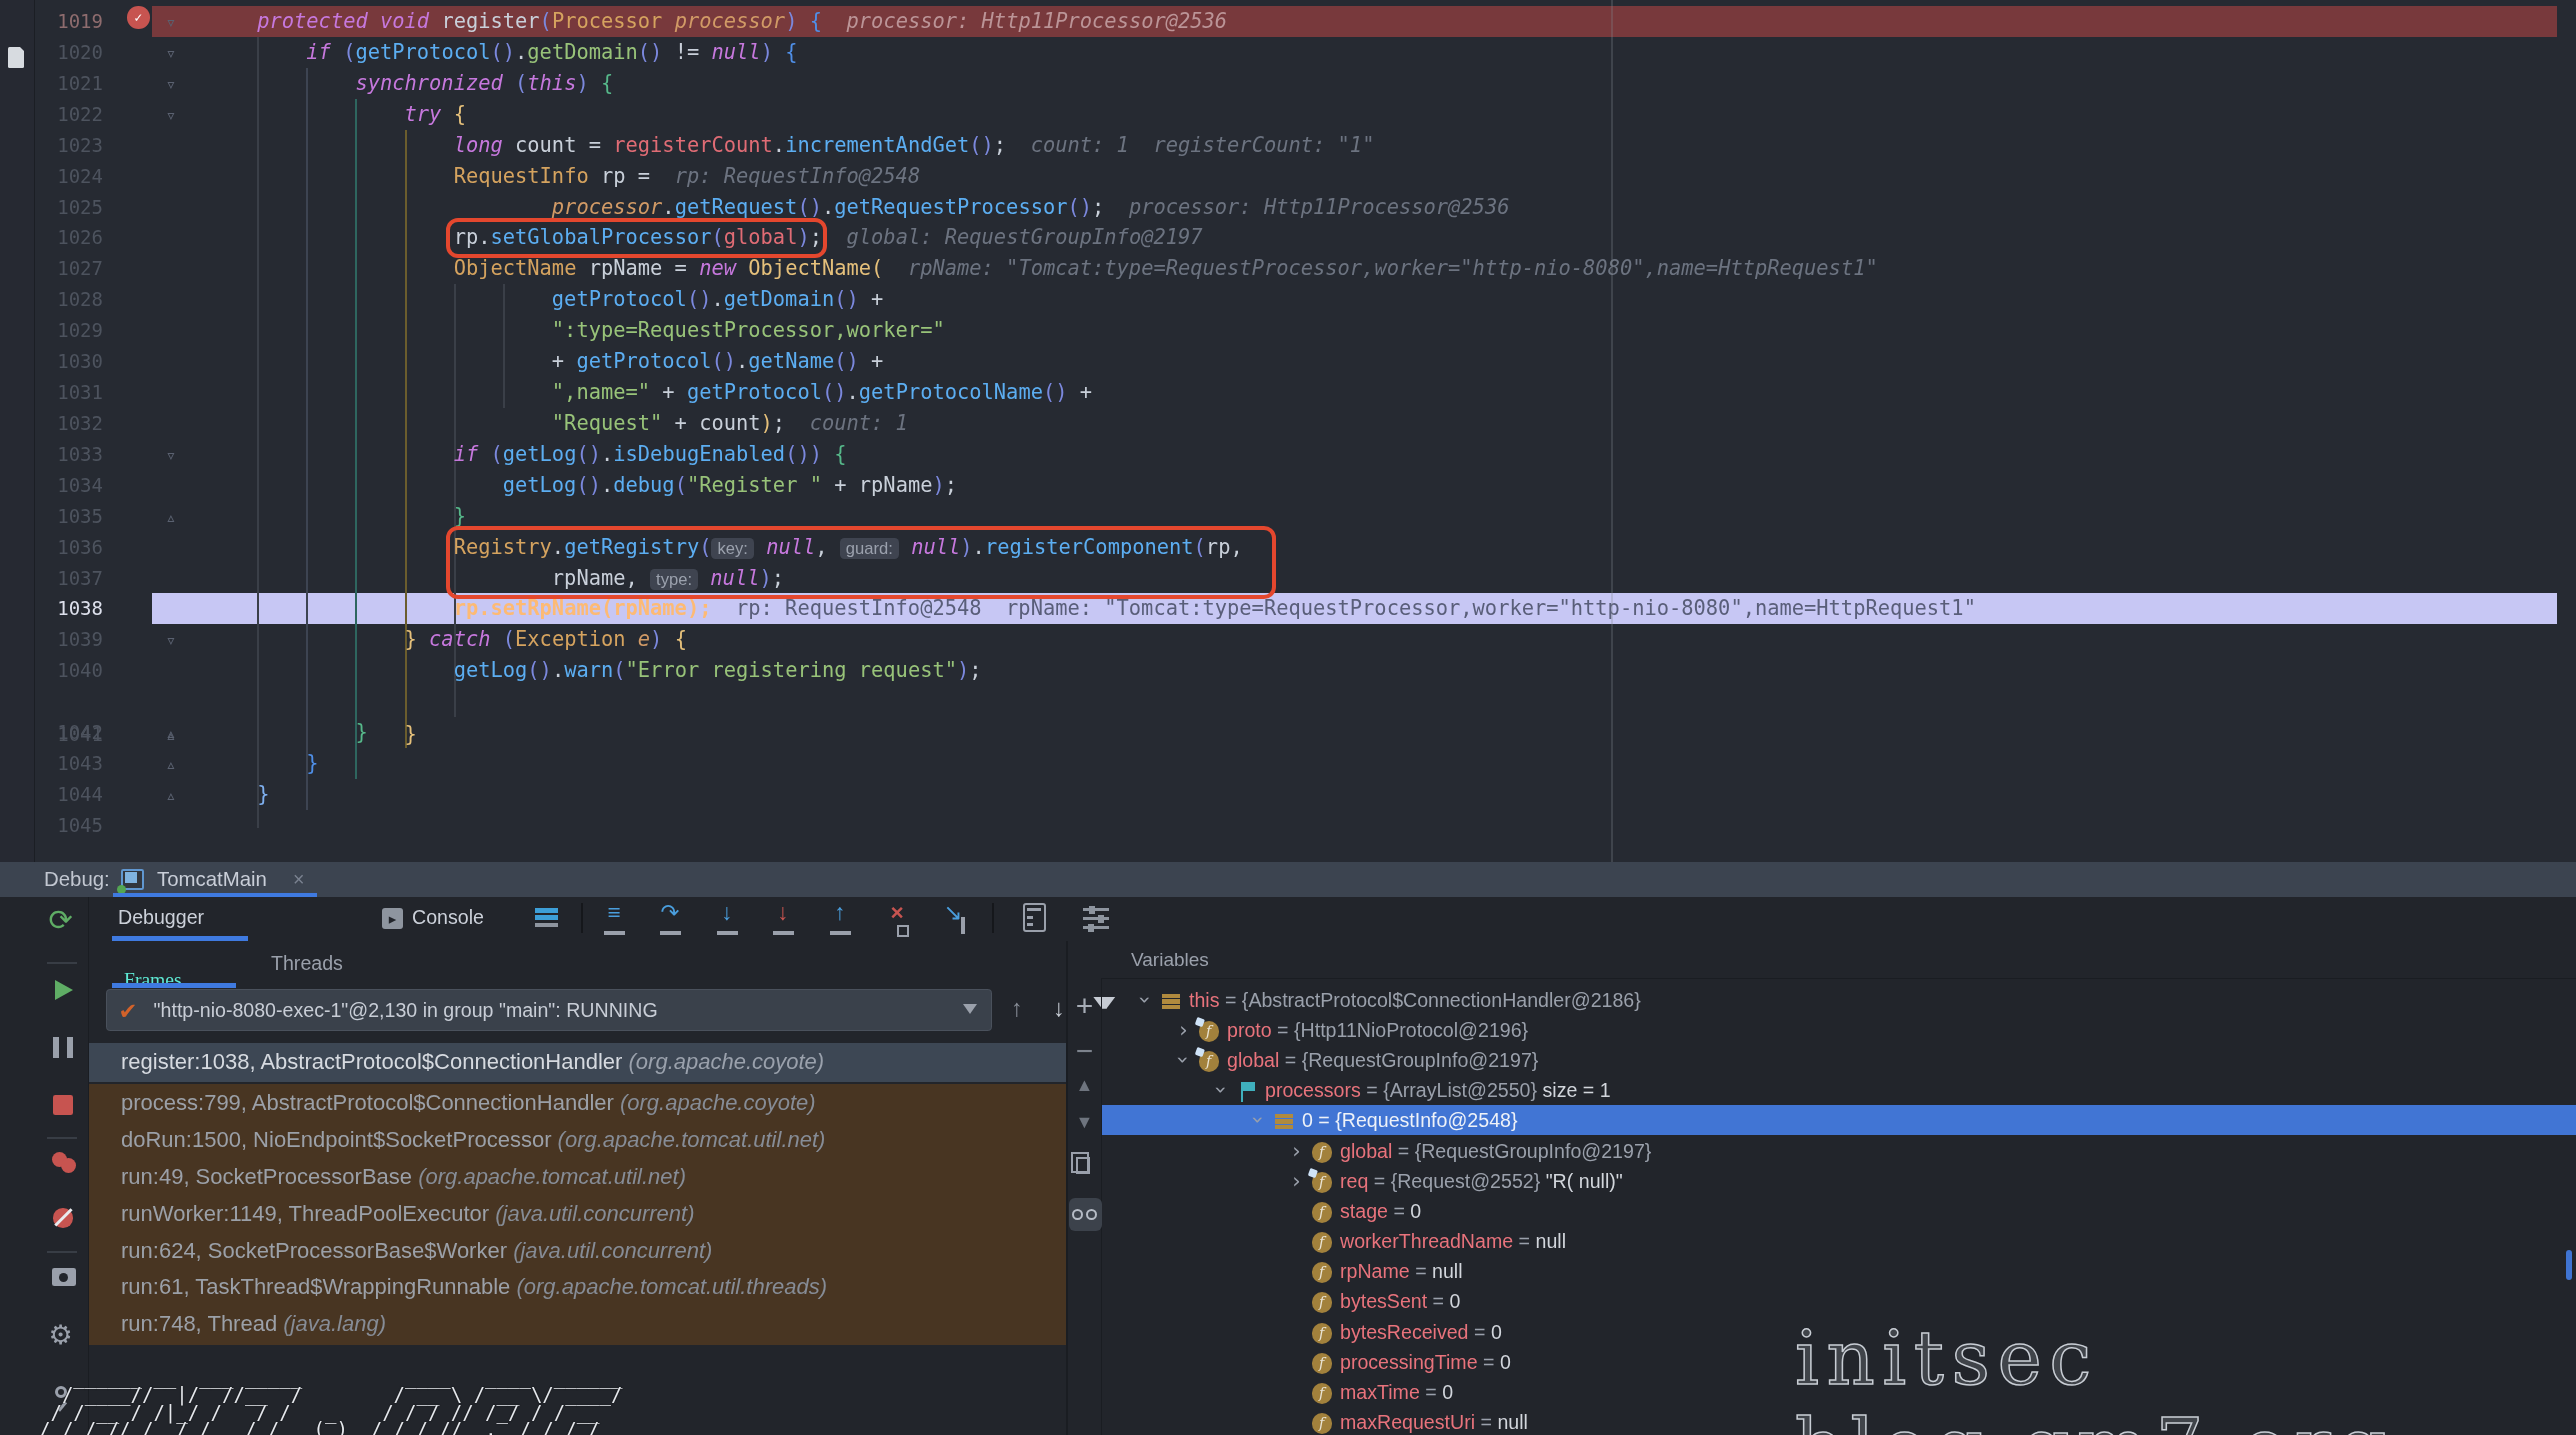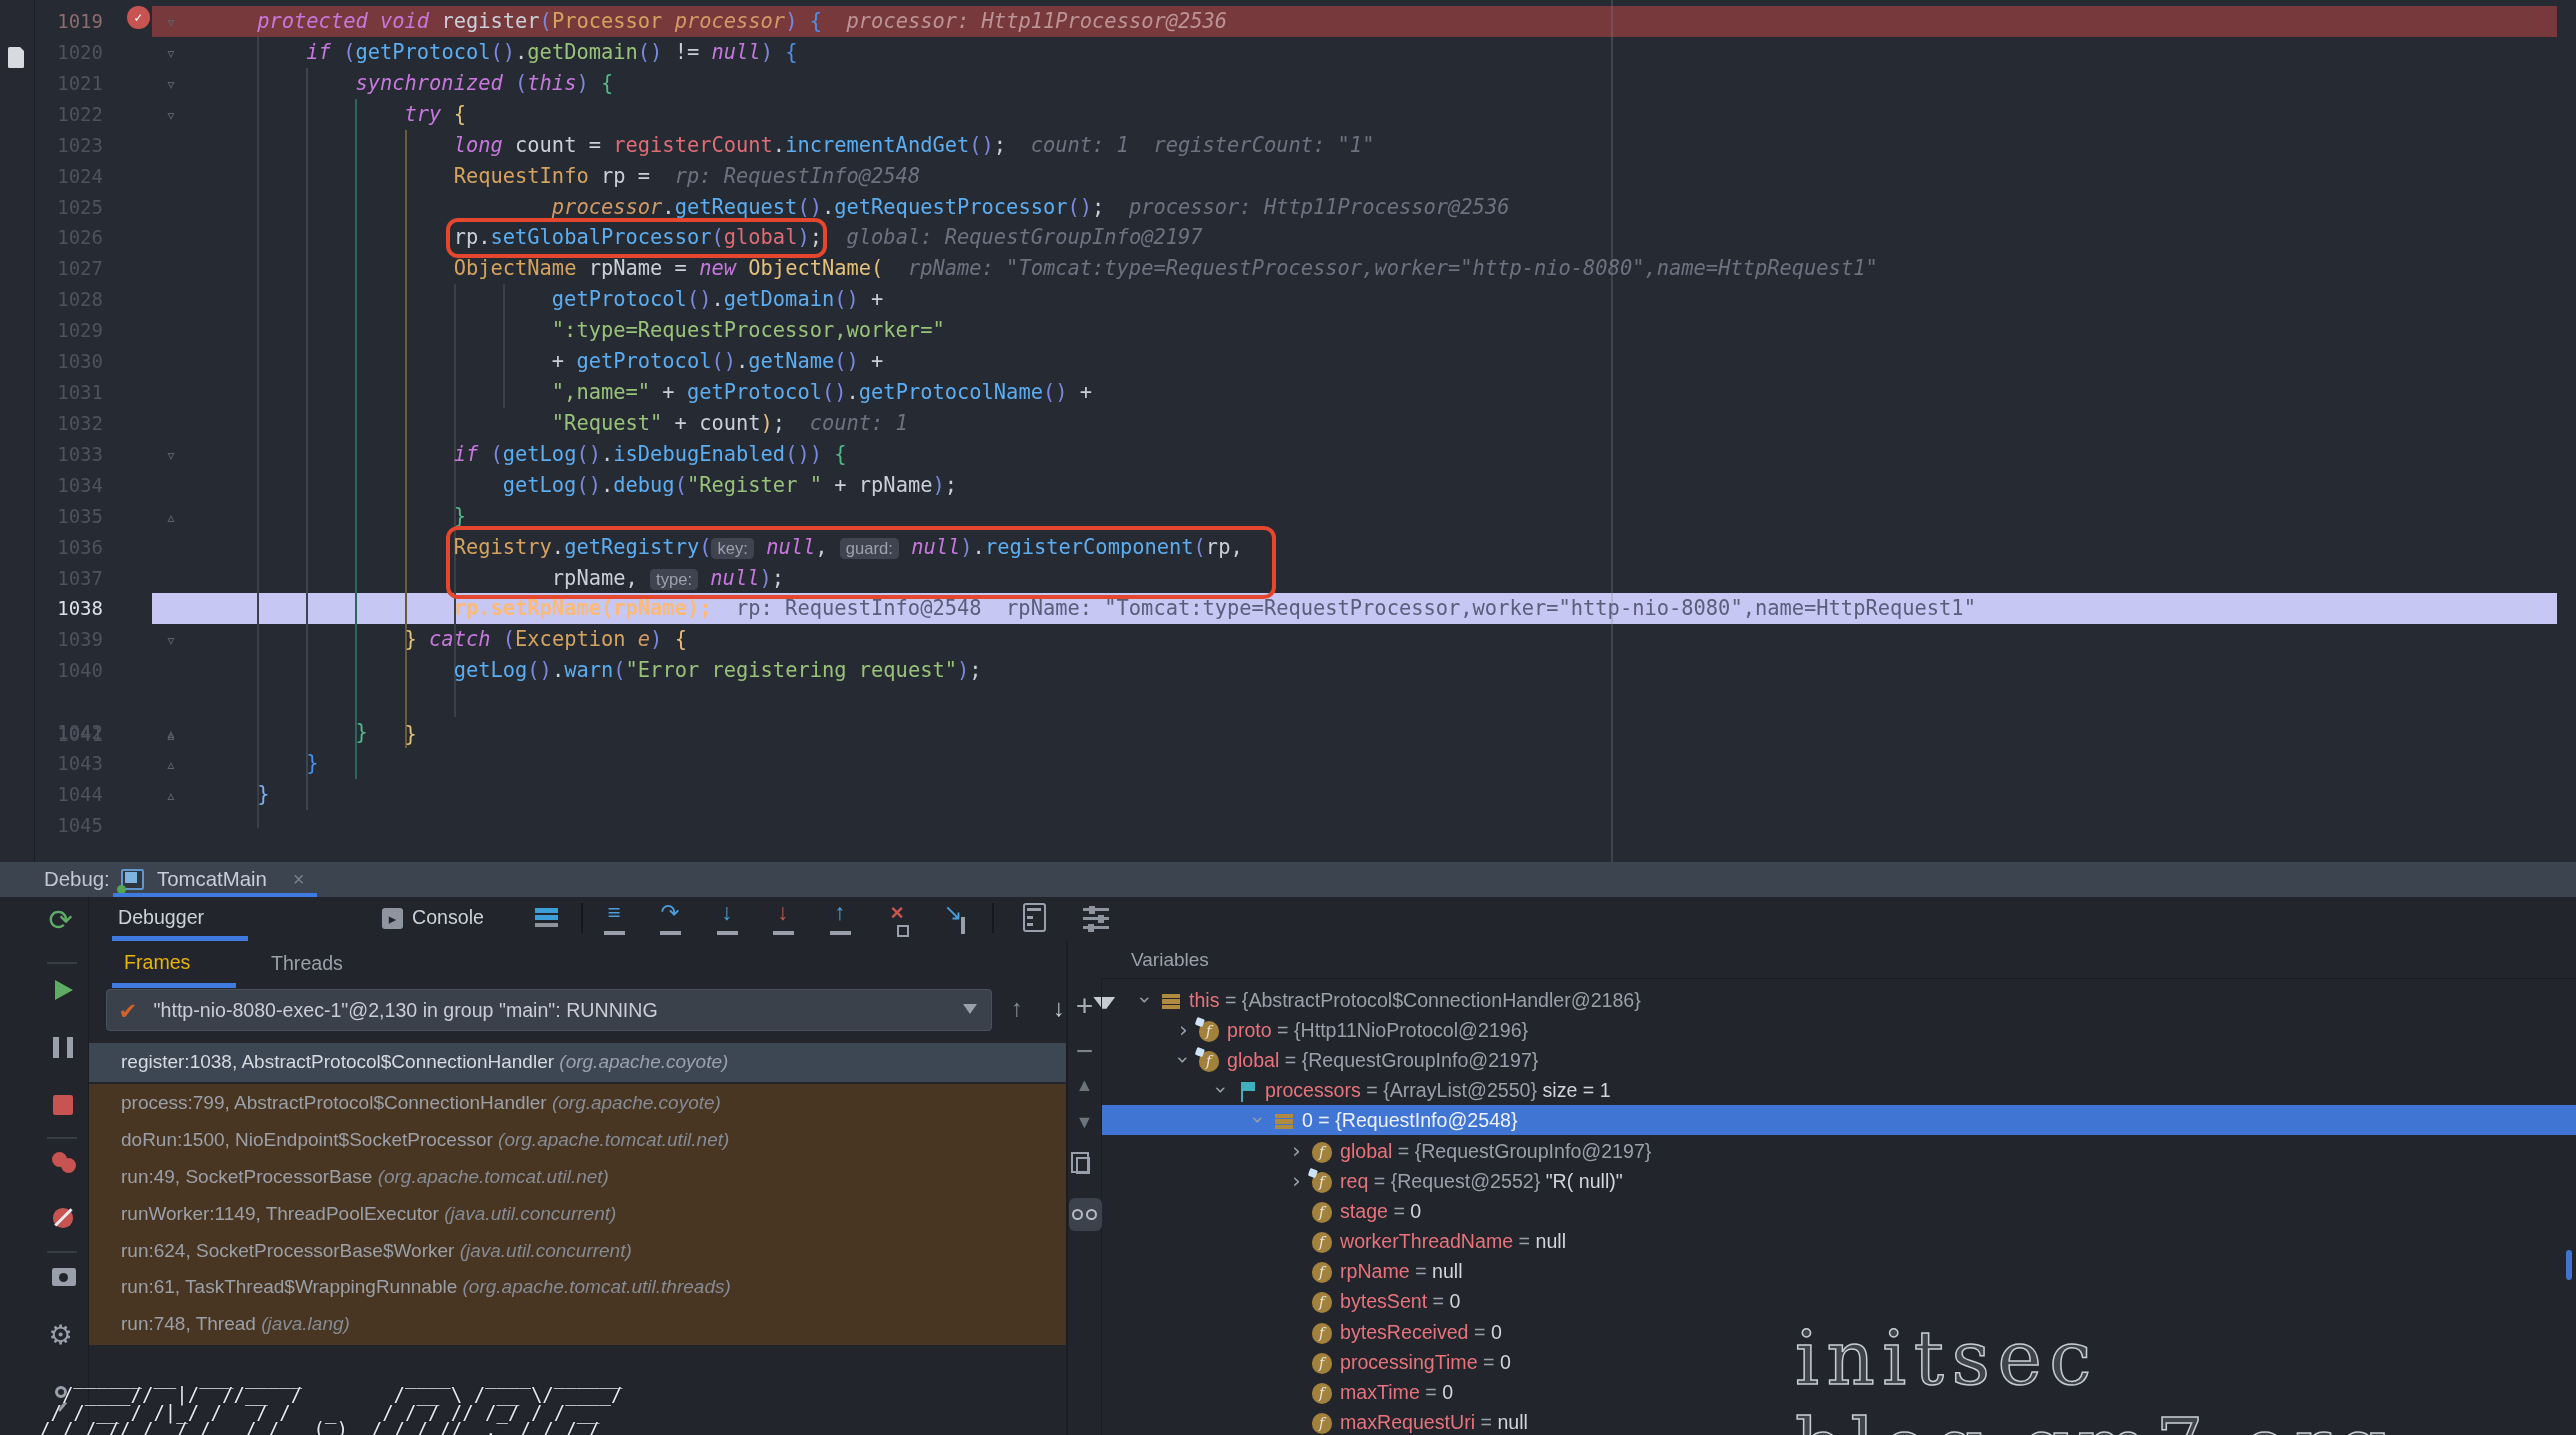--- a/index.html
+++ b/index.html
@@ -100,21 +100,21 @@
   .thread-row{position:absolute;left:89px;top:89px;width:977px;height:50px;}
   .combo{position:absolute;left:16.6px;top:3px;width:886px;height:42px;background:#3a414b;border:0.8px solid #4a515c;border-radius:3.8px;}
   .combo .chk{position:absolute;left:12px;top:7.5px;color:#d2622a;font-size:22.6px;}
   .combo .txt{position:absolute;left:47px;top:9px;font-size:19.6px;color:#c8cdd6;white-space:nowrap;}
   .combo .caret{position:absolute;right:13.6px;top:13.6px;width:0;height:0;border-top:10.6px solid #9aa0ab;border-left:7.5px solid transparent;border-right:7.5px solid transparent;}
   .arr{position:absolute;top:7.5px;font-size:24px;}
   .funnel{position:absolute;left:1004px;top:10.6px;width:22.6px;height:12px;background:#c6cbd3;clip-path:polygon(0 0,100% 0,60% 100%,40% 100%);}
   .funnel:after{content:"";position:absolute;left:9px;top:10.6px;width:5.3px;height:12px;background:#c6cbd3;}
 
   .frames{position:absolute;left:89px;top:146px;width:977px;height:393px;}
-  .frame-row{position:absolute;left:0;width:977px;height:38px;font-size:19px;line-height:38px;white-space:nowrap;padding-left:32px;color:#9ba0a8;}
+  .frame-row{position:absolute;left:0;width:977px;height:38px;font-size:22px;line-height:38px;white-space:nowrap;padding-left:32px;color:#9ba0a8;}
   .frame-row .pkg{font-style:italic;color:#868c96;}
   .frame-sel{background:#3d4754;color:#d6dae0;height:39px;}
   .frame-sel .pkg{color:#9aa1ac;}
   .brown{position:absolute;left:0;top:41px;width:977px;height:261px;background:#483522;}
 
   .divider-v{position:absolute;top:44px;width:1.5px;height:495px;background:#1a1d22;}
   .watches{position:absolute;left:1067px;top:81px;width:35px;height:457px;border-right:0.8px solid #1a1d22;}
   .w-ic{position:absolute;left:0;width:35px;text-align:center;color:#a6acb6;}
   .copy-ic{position:absolute;left:9px;width:13.6px;height:16.6px;border:2.3px solid #9aa0ab;background:#22252b;}
   .copy-ic:before{content:"";position:absolute;left:-6.8px;top:-6.8px;width:13.6px;height:16.6px;border:2.3px solid #9aa0ab;}
@@ -382,21 +382,21 @@
           <i style="top:1.5px;"></i>
           <i style="top:10.6px;"></i>
           <i style="top:19.6px;"></i>
           <b style="left:6px;top:0;"></b>
           <b style="left:15px;top:9px;"></b>
           <b style="left:4.5px;top:18px;"></b>
         </div>
     </div>
 
     <div class="subtabs">
-      <span class="tb-label" style="left:35px;top:10px;color:#eab308;">Frames</span>
+      <span class="tb-label" style="left:35px;top:28px;color:#5eead4;font-family:Liberation Serif, serif;">Frames</span>
       <div class="tb-underline" style="left:22.6px;top:42px;width:124px;"></div>
       <span class="tb-label" style="left:182px;top:10.6px;color:#9aa0ab;">Threads</span>
     </div>
 
     <div class="thread-row">
       <div class="combo">
         <span class="chk">✔</span>
         <span class="txt">"http-nio-8080-exec-1"@2,130 in group "main": RUNNING</span>
         <span class="caret"></span>
       </div>

